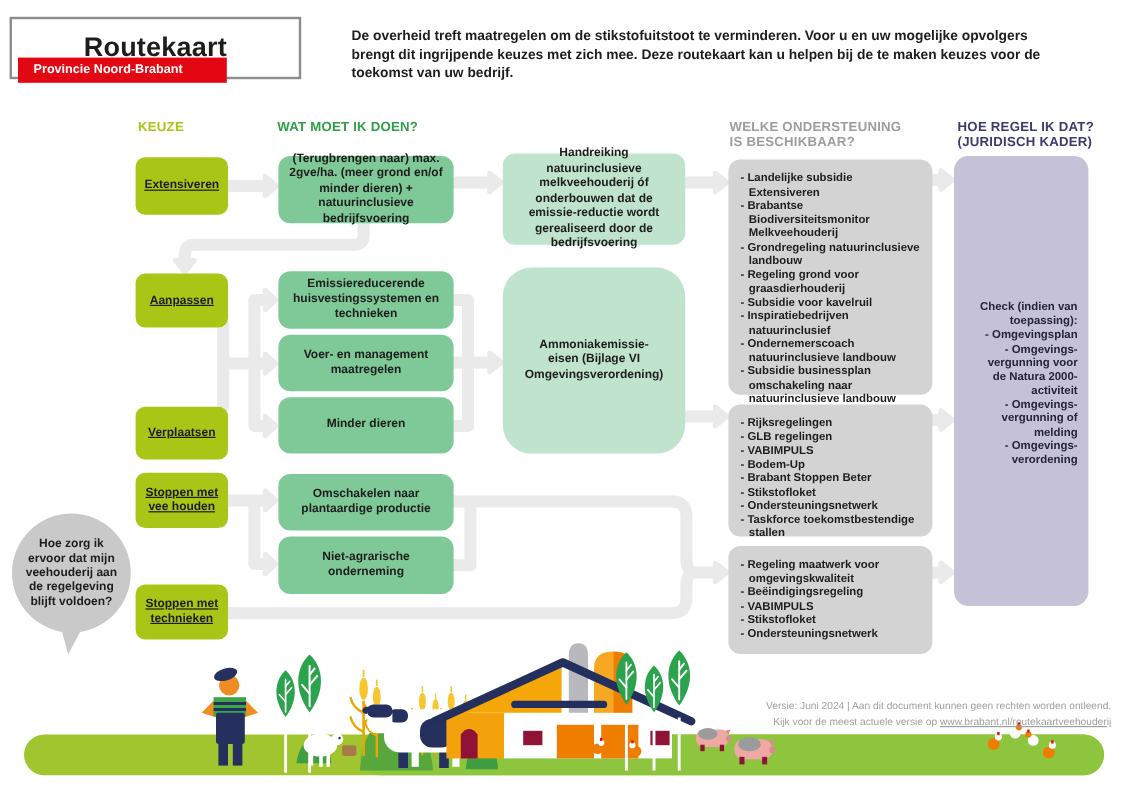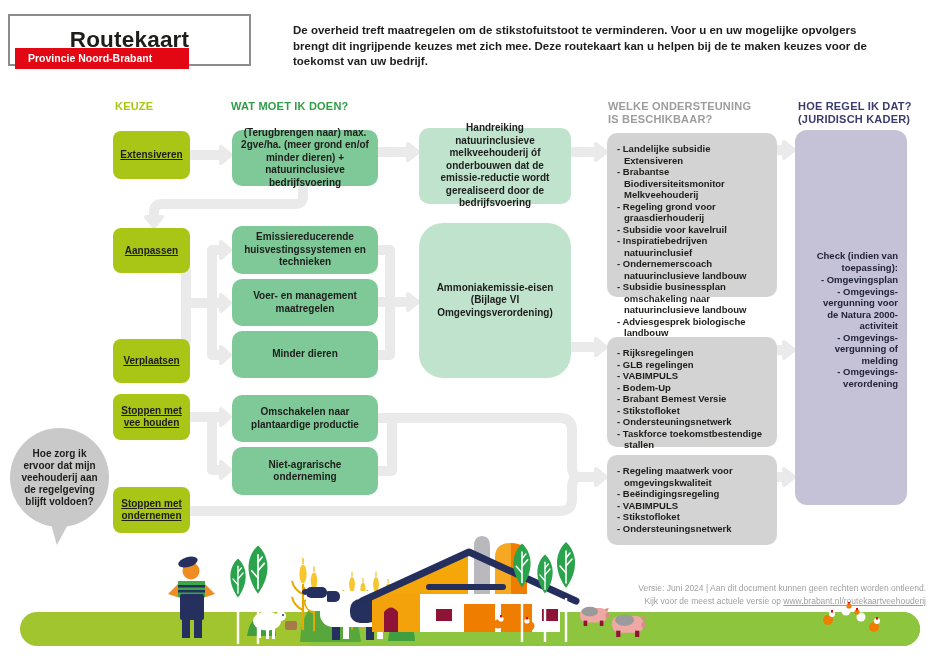--- a/index.html
+++ b/index.html
@@ -27,21 +27,21 @@
   .col-h.hoe{left:798px;width:138px;color:#3b3b6e;}
 
   
   .box{display:flex;align-items:center;justify-content:center;text-align:center;}
   .choice{left:113px;width:77px;background:#a9c617;border-radius:8px;font-weight:bold;
           font-size:10px;line-height:12px;padding:3px;}
   .choice span{text-decoration:underline;}
   .action{left:232px;width:146px;background:#7ec997;border-radius:10px;font-weight:bold;
           font-size:10px;line-height:12.5px;padding:4px 9px;}
   .req{left:419px;width:152px;background:#c0e3ce;border-radius:10px;font-weight:bold;
-       font-size:10px;line-height:12.5px;padding:6px 8px;}
+       font-size:10px;line-height:12.5px;padding:6px 21px;}
   .support{left:607px;width:170px;background:#d3d3d3;border-radius:10px;
            padding:10px 8px 8px 10px;font-weight:bold;font-size:9.5px;line-height:11.5px;
            text-align:left;display:block;}
   .legal{left:795px;top:130px;width:112px;height:375px;background:#c5c2d8;border-radius:12px;
          padding:120px 9px 10px 11px;font-weight:bold;font-size:9.5px;line-height:11.5px;
          color:#23233b;display:block;text-align:right;}
   .legal-title{margin-bottom:1px;}
   ul.dash-list{list-style:none;margin:0;padding:0;}
   ul.dash-list li{padding-left:7px;text-indent:-7px;}
   ul.dash-list li::before{content:"- ";}
@@ -113,54 +113,55 @@
   <div class="abs box choice" style="top:228px;height:45px;">
       <span>Aanpassen</span>
     </div>
   <div class="abs box choice" style="top:339px;height:44px;">
       <span>Verplaatsen</span>
     </div>
   <div class="abs box choice" style="top:394px;height:46px;">
       <span>Stoppen met vee houden</span>
     </div>
   <div class="abs box choice" style="top:487px;height:46px;">
-      <span>Stoppen met ondernemen</span>
+      <span>Stoppen met technieken</span>
     </div>
 
   <div class="abs box action" style="top:130px;height:56px;">(Terugbrengen naar) max. 2gve/ha. (meer grond en/of minder dieren) + natuurinclusieve bedrijfsvoering</div>
   <div class="abs box action" style="top:226px;height:48px;">Emissiereducerende huisvestingssystemen en technieken</div>
   <div class="abs box action" style="top:279px;height:47px;">Voer- en management maatregelen</div>
   <div class="abs box action" style="top:331px;height:47px;">Minder dieren</div>
   <div class="abs box action" style="top:395px;height:47px;">Omschakelen naar plantaardige productie</div>
   <div class="abs box action" style="top:447px;height:48px;">Niet-agrarische onderneming</div>
 
   <div class="abs box req" style="top:128px;height:76px;">Handreiking natuurinclusieve melkveehouderij óf onderbouwen dat de emissie-reductie wordt gerealiseerd door de bedrijfsvoering</div>
   <div class="abs box req" style="top:223px;height:155px;border-radius:24px;">Ammoniakemissie-eisen (Bijlage VI Omgevingsverordening)</div>
 
-  <div class="abs support" style="top:133px;height:164px;">
+  <div class="abs support" style="top:133px;height:196px;">
     <ul class="dash-list">
 
     <li>Landelijke subsidie Extensiveren</li>
         <li>Brabantse Biodiversiteitsmonitor Melkveehouderij</li>
+        <li>Grondregeling natuurinclusieve landbouw</li>
         <li>Regeling grond voor graasdierhouderij</li>
         <li>Subsidie voor kavelruil</li>
         <li>Inspiratiebedrijven natuurinclusief</li>
         <li>Ondernemerscoach natuurinclusieve landbouw</li>
         <li>Subsidie businessplan omschakeling naar natuurinclusieve landbouw</li>
         <li>Adviesgesprek biologische landbouw</li>
       </ul>
   </div>
   <div class="abs support" style="top:337px;height:110px;">
     <ul class="dash-list">
 
     <li>Rijksregelingen</li>
         <li>GLB regelingen</li>
         <li>VABIMPULS</li>
         <li>Bodem-Up</li>
-        <li>Brabant Bemest Versie</li>
+        <li>Brabant Stoppen Beter</li>
         <li>Stikstofloket</li>
         <li>Ondersteuningsnetwerk</li>
         <li>Taskforce toekomstbestendige stallen</li>
       </ul>
   </div>
   <div class="abs support" style="top:455px;height:90px;">
     <ul class="dash-list">
 
     <li>Regeling maatwerk voor omgevingskwaliteit</li>
         <li>Beëindigingsregeling</li>

